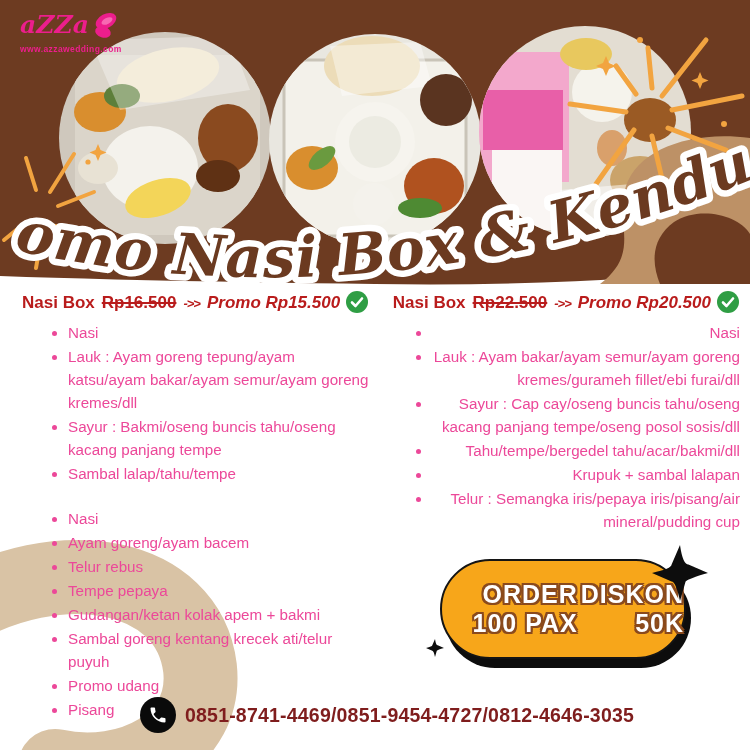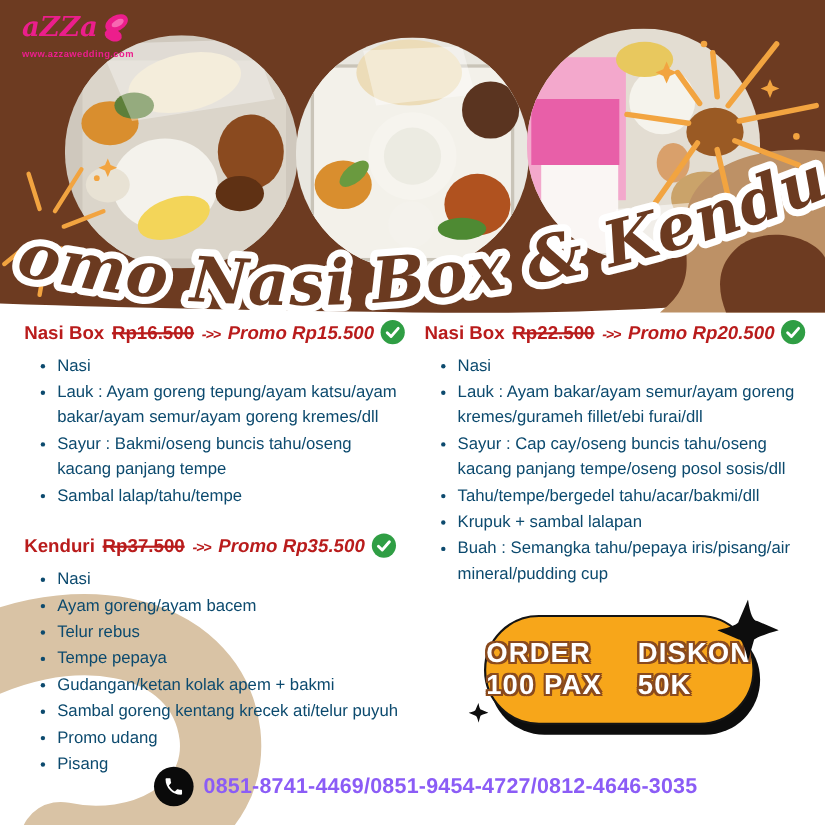--- a/index.html
+++ b/index.html
@@ -13,49 +13,49 @@
               fill:#6b3a20;stroke:#ffffff;stroke-width:13px;stroke-linejoin:round;paint-order:stroke;
               letter-spacing:1px;}
   
   .logo{position:absolute;left:20px;top:12px;color:#ec1e8c;}
   .logo-row{display:flex;align-items:flex-start;gap:2px;}
   .brand{font-family:"DejaVu Serif",serif;font-style:italic;font-weight:700;font-size:25px;line-height:25px;}
   .website{font-size:8.5px;font-weight:700;letter-spacing:.4px;margin-top:2px;}
   
   .col{position:absolute;z-index:2;}
   .col-left{left:22px;top:290px;width:350px;}
-  .col-right{left:386px;top:290px;width:354px;}
+  .col-right{left:386px;top:290px;width:354px;text-align:right;}
   .section{margin:0 0 22px 0;}
   .sec-head{font-size:17px;font-weight:700;color:#b91c1c;line-height:24px;}
   .sec-head .sp{margin-right:7px;}
   .old-price{text-decoration:line-through;text-decoration-thickness:2px;}
   .arrow{font-size:13px;font-style:italic;letter-spacing:-1px;}
   .promo{font-style:italic;}
   .check-icon{width:24px;height:24px;vertical-align:-6px;margin-left:5px;}
   ul.menu{margin:5px 0 0 0;padding:0 0 0 30px;}
-  ul.menu li{font-size:15.2px;line-height:23px;color:#0c4a6e;margin:0 0 1px 0;}
+  ul.menu li{font-size:15.2px;line-height:23px;color:#ec4899;margin:0 0 1px 16px;}
   
   .badge-wrap{position:relative;width:246px;height:100px;margin:26px 0 0 54px;}
   .badge-shadow{position:absolute;left:5px;top:9px;width:246px;height:100px;border-radius:50px;background:#0d0d0d;}
   .badge{position:absolute;left:0;top:0;width:246px;height:100px;border-radius:50px;background:#f7a61a;
          border:2px solid #141414;box-sizing:border-box;display:flex;flex-direction:row;
          align-items:center;justify-content:center;gap:2px;}
   .badge-line{font-weight:700;font-size:25px;line-height:29px;color:#ffffff;letter-spacing:1px;
      text-shadow:-2px -2px 0 #8a4a1d,2px -2px 0 #8a4a1d,-2px 2px 0 #8a4a1d,2px 2px 0 #8a4a1d,
                  0 -2px 0 #8a4a1d,0 2px 0 #8a4a1d,-2px 0 0 #8a4a1d,2px 0 0 #8a4a1d;}
   .star-big{position:absolute;right:-22px;top:-14px;width:56px;height:56px;}
   .star-small{position:absolute;left:-14px;bottom:2px;width:18px;height:18px;}
   
   .swirl{position:absolute;left:0;top:520px;width:270px;height:230px;z-index:1;}
   
   .phone-row{position:absolute;left:140px;top:697px;display:flex;align-items:center;gap:9px;z-index:3;}
   .phone-circle{width:36px;height:36px;border-radius:50%;background:#0a0a0a;display:flex;
                 align-items:center;justify-content:center;}
   .phone-circle svg{width:20px;height:20px;}
-  .phone-text{font-size:19.5px;font-weight:700;color:#8b5cf6;letter-spacing:.2px;}
+  .phone-text{font-size:19.5px;font-weight:700;color:#7f1d1d;letter-spacing:.2px;}
 </style>
 </head>
 <body>
 
 <div class="poster">
 
   <div class="header">
     <svg class="header-art" viewBox="0 0 750 292">
       <defs>
         <clipPath id="c1">
@@ -182,26 +182,20 @@
       <ul class="menu">
 
       <li>Nasi</li>
           <li>Lauk : Ayam goreng tepung/ayam katsu/ayam bakar/ayam semur/ayam goreng kremes/dll</li>
           <li>Sayur : Bakmi/oseng buncis tahu/oseng kacang panjang tempe</li>
           <li>Sambal lalap/tahu/tempe</li>
         </ul>
     </div>
 
     <div class="section">
-      <div class="sec-head">
-        <span class="sp">Kenduri</span><span class="sp old-price">Rp37.500</span><span class="sp arrow">-&gt;&gt;</span><span class="promo">Promo Rp35.500</span><svg class="check-icon" viewBox="0 0 24 24">
-            <circle cx="12" cy="12" r="11" fill="#2f9e44"></circle>
-            <path d="M7 12.5 L10.5 16 L17 8.5" fill="none" stroke="#fff" stroke-width="2.6" stroke-linecap="round" stroke-linejoin="round"></path>
-          </svg>
-      </div>
       <ul class="menu">
 
       <li>Nasi</li>
           <li>Ayam goreng/ayam bacem</li>
           <li>Telur rebus</li>
           <li>Tempe pepaya</li>
           <li>Gudangan/ketan kolak apem + bakmi</li>
           <li>Sambal goreng kentang krecek ati/telur puyuh</li>
           <li>Promo udang</li>
           <li>Pisang</li>
@@ -218,21 +212,21 @@
             <path d="M7 12.5 L10.5 16 L17 8.5" fill="none" stroke="#fff" stroke-width="2.6" stroke-linecap="round" stroke-linejoin="round"></path>
           </svg>
       </div>
       <ul class="menu">
 
       <li>Nasi</li>
           <li>Lauk : Ayam bakar/ayam semur/ayam goreng kremes/gurameh fillet/ebi furai/dll</li>
           <li>Sayur : Cap cay/oseng buncis tahu/oseng kacang panjang tempe/oseng posol sosis/dll</li>
           <li>Tahu/tempe/bergedel tahu/acar/bakmi/dll</li>
           <li>Krupuk + sambal lalapan</li>
-          <li>Buah : Semangka tahu/pepaya iris/pisang/air mineral/pudding cup</li>
+          <li>Telur : Semangka iris/pepaya iris/pisang/air mineral/pudding cup</li>
         </ul>
     </div>
 
     <div class="badge-wrap">
       <div class="badge-shadow"></div>
       <div class="badge">
         <div class="badge-line">ORDER 100 PAX</div>
         <div class="badge-line">DISKON 50K</div>
       </div>
       <svg class="star-big" viewBox="0 0 40 40">

